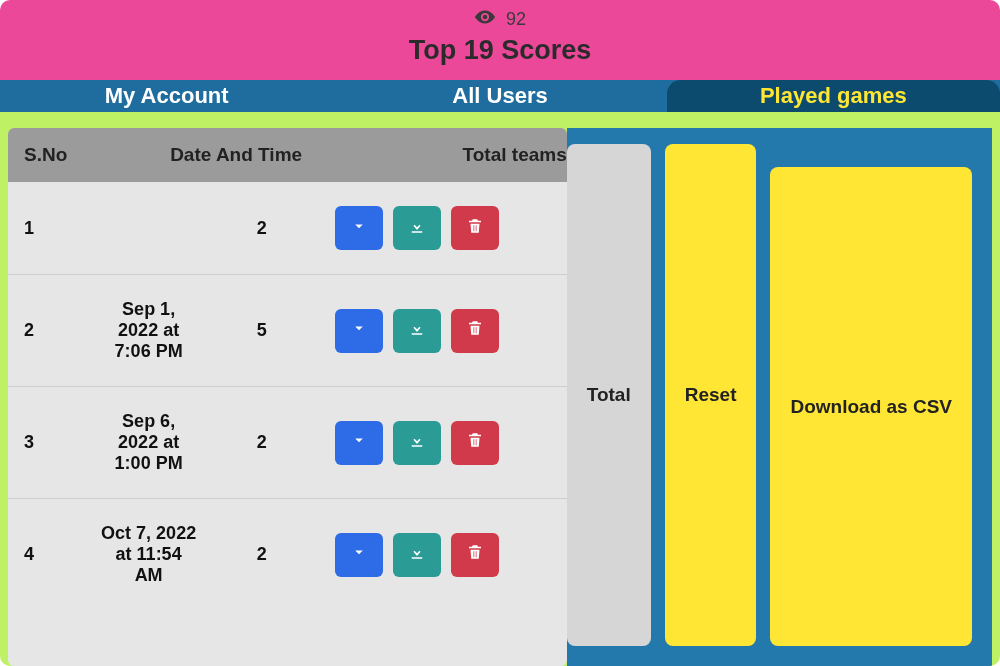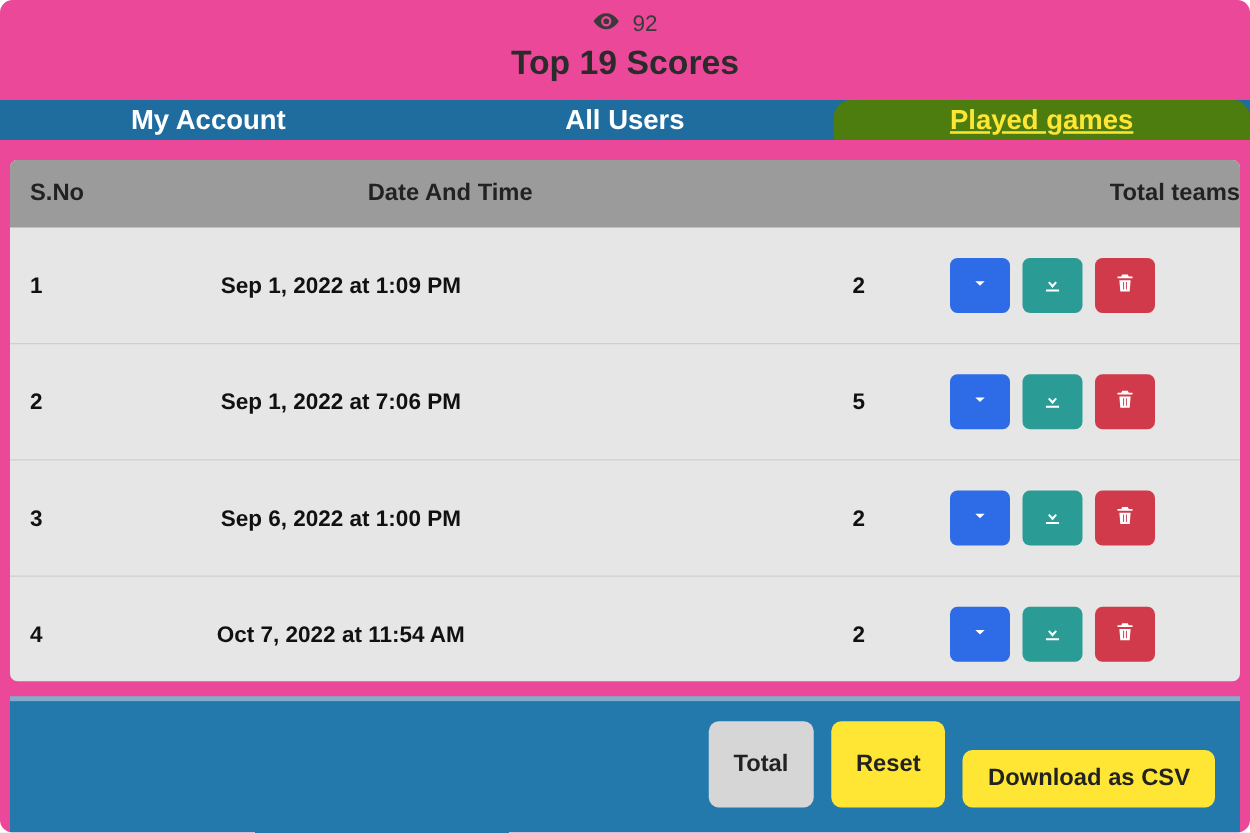--- a/index.html
+++ b/index.html
@@ -38,34 +38,33 @@
     flex: 1;
     text-align: center;
     padding: 3px 0;
     font-size: 22px;
     font-weight: 700;
     color: #fff;
     cursor: pointer;
     position: relative;
   }
   .tab.active {
-    background: #4d7c0f;
+    background: #0c4a6e;
     color: #ffe634;
     border-top-left-radius: 14px;
     border-top-right-radius: 14px;
-    text-decoration: underline;
   }
 
   
   .content {
     flex: 1;
-    background: #ec4899;
+    background: #bef264;
     padding: 16px 8px 0 8px;
     display: flex;
-    flex-direction: column;
+    flex-direction: row;
     overflow: hidden;
   }
   .table-wrap {
     background: #e6e6e6;
     border-radius: 6px;
     overflow: hidden;
     flex: 1;
     display: flex;
     flex-direction: column;
   }
@@ -167,21 +166,20 @@
 <div class="content">
   <div class="table-wrap">
     <div class="thead">
       <div class="col-sno">S.No</div>
       <div class="col-date">Date And Time</div>
       <div class="col-teams">Total teams</div>
     </div>
     <div class="tbody" id="tbody">
         <div class="trow">
           <div class="col-sno">1</div>
-          <div class="col-date">Sep 1, 2022 at 1:09 PM</div>
           <div class="col-teams">2</div>
           <div class="col-actions">
             <div class="actions">
               <div class="abtn expand">
                 <span><svg viewBox="0 0 24 24">
                     <path d="M7 10l5 5 5-5z"></path>
                   </svg></span>
               </div>
               <div class="abtn download">
                 <span><svg viewBox="0 0 24 24">

